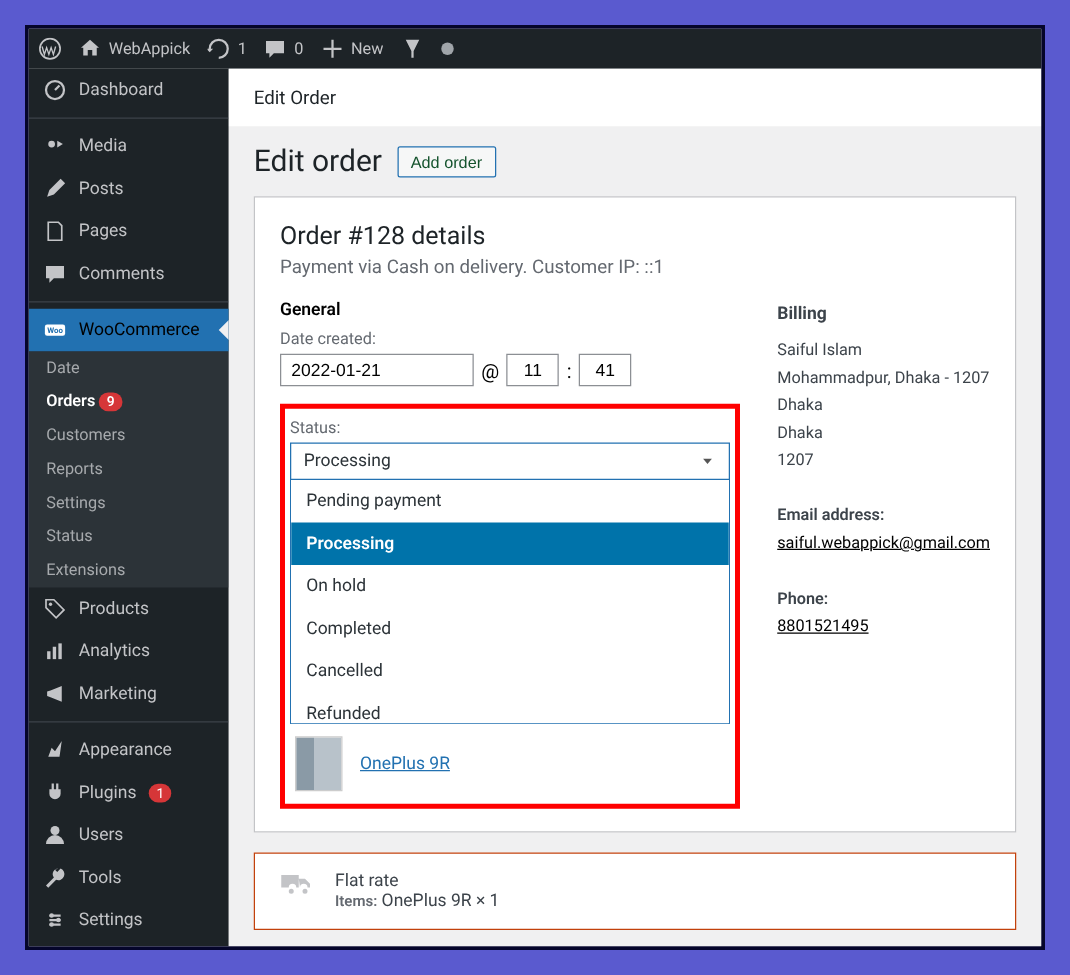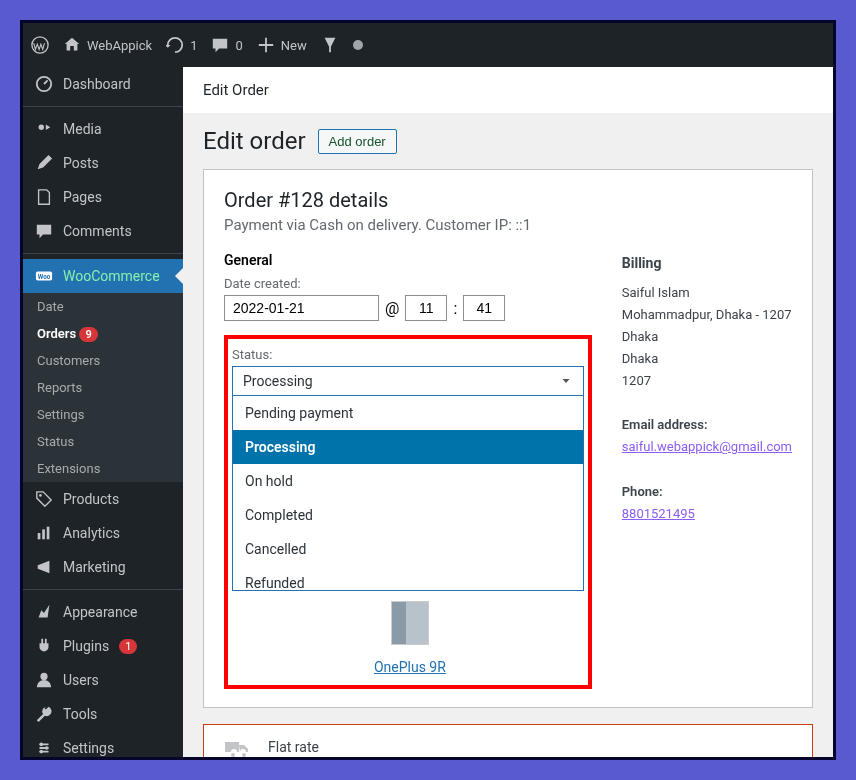--- a/index.html
+++ b/index.html
@@ -1,62 +1,62 @@
 <!DOCTYPE html>
 <html><head>
 <meta charset="utf-8">
 <style>
 * { box-sizing: border-box; margin: 0; padding: 0; }
 body { font-family: -apple-system, BlinkMacSystemFont, "Segoe UI", Roboto, sans-serif; background: #5a5acf; width: 856px; height: 780px; overflow: hidden; }
 .frame { position: absolute; top: 20px; left: 20px; width: 816px; height: 740px; background: #f0f0f1; border: 3px solid #05052b; overflow: hidden; }
-.adminbar { background: #1d2327; height: 44px; display: flex; align-items: center; padding: 0 8px; gap: 14px; color: #c3c4c7; font-size: 13px; }
+.adminbar { background: #1d2327; height: 32px; display: flex; align-items: center; padding: 0 8px; gap: 14px; color: #c3c4c7; font-size: 13px; }
 .adminbar .item { display: flex; align-items: center; gap: 6px; cursor: pointer; }
 .adminbar svg { width: 18px; height: 18px; fill: #c3c4c7; }
 .adminbar .dot { width: 10px; height: 10px; background: #a0a5aa; border-radius: 50%; }
 .layout { display: flex; height: calc(100% - 32px); }
 .sidebar { width: 160px; background: #1d2327; color: #c3c4c7; font-size: 14px; overflow: hidden; }
 .sidebar .mi { display: flex; align-items: center; gap: 10px; padding: 8px 12px; cursor: pointer; }
-.sidebar .mi.active { background: #2271b1; color: #86efac; position: relative; }
+.sidebar .mi.active { background: #2271b1; color: #000000; position: relative; }
 .sidebar .mi.active::after { content: ""; position: absolute; right: 0; top: 50%; transform: translateY(-50%); border: 8px solid transparent; border-right-color: #f0f0f1; }
 .sidebar .mi svg { width: 18px; height: 18px; fill: currentColor; flex-shrink: 0; }
 .sidebar .sep { height: 6px; border-top: 1px solid #3c434a; margin: 5px 0 0; }
 .sidebar .sub { background: #2c3338; font-size: 13px; }
 .sidebar .sub .si { padding: 6px 14px; cursor: pointer; color: #a7aaad; }
 .sidebar .sub .si.active { font-weight: 600; color: #fff; }
 .sidebar .badge { background: #d63638; color: #fff; border-radius: 9px; font-size: 11px; padding: 1px 6px; min-width: 18px; text-align: center; }
 .main { flex: 1; background: #f0f0f1; overflow: hidden; }
 .tabrow { background: #fff; padding: 14px 20px; font-size: 15px; color: #1d2327; }
 .pagehead { padding: 14px 20px; display: flex; align-items: center; gap: 12px; }
 .pagehead h1 { font-size: 24px; font-weight: 400; color: #1d2327; }
 .pagehead .btn { border: 1px solid #2271b1; color: #14532d; background: #f6f7f7; padding: 4px 10px; font-size: 13px; cursor: pointer; border-radius: 2px; }
 .panel { background: #fff; margin: 0 20px; padding: 18px 20px; border: 1px solid #c3c4c7; }
 .panel h2 { font-size: 20px; font-weight: 400; color: #1d2327; margin-bottom: 4px; }
 .panel .sub { color: #646970; font-size: 15px; margin-bottom: 18px; }
 .cols { display: flex; gap: 30px; }
 .col-l { width: 400px; }
 .col-r { flex: 1; font-size: 13px; color: #3c434a; line-height: 1.7; }
 .col-r h4 { font-size: 14px; margin-bottom: 6px; }
 .col-r strong { font-weight: 600; }
-.col-r a { color: #8b5cf6; text-decoration: underline; }
+.col-r a { color: #000000; text-decoration: underline; }
 .label { font-size: 13px; color: #646970; margin-bottom: 4px; display: block; }
 .daterow { display: flex; align-items: center; gap: 6px; margin-bottom: 14px; }
 .daterow input { border: 1px solid #8c8f94; padding: 4px 8px; font-size: 14px; }
 .daterow .date { width: 155px; }
 .daterow .tm { width: 42px; text-align: center; }
 .highlight { border: 4px solid #ff0000; padding: 8px 4px 10px; position: relative; }
 .select { position: relative; }
 .select-box { border: 1px solid #2271b1; padding: 6px 10px; font-size: 14px; color: #2c3338; display: flex; justify-content: space-between; align-items: center; cursor: pointer; background: #fff; }
 .select-box svg { width: 14px; height: 14px; }
 .dropdown { border: 1px solid #2271b1; border-top: none; background: #fff; max-height: 195px; overflow-y: scroll; }
 .dropdown::-webkit-scrollbar { width: 16px; }
 .dropdown::-webkit-scrollbar-track { background: #f0f0f0; }
 .dropdown::-webkit-scrollbar-thumb { background: #c0c0c0; }
 .dropdown .opt { padding: 9px 12px; font-size: 14px; color: #2c3338; cursor: pointer; }
 .dropdown .opt.sel { background: #0073aa; color: #fff; font-weight: 600; }
-.prodrow { display: flex; align-items: center; gap: 14px; margin-top: 10px; padding-left: 4px; flex-direction: column; }
+.prodrow { display: flex; align-items: center; gap: 14px; margin-top: 10px; padding-left: 4px; }
 .thumb { width: 38px; height: 44px; background: linear-gradient(90deg, #8a9aa6 40%, #b8c2ca 40%); border: 1px solid #ccc; }
 .prodrow a { color: #2271b1; text-decoration: underline; font-size: 14px; }
 .ship { background: #fff; margin: 16px 20px 0; border: 1px solid #c2410c; padding: 14px 20px; display: flex; gap: 18px; align-items: flex-start; font-size: 14px; color: #3c434a; }
 .ship svg { width: 26px; height: 20px; fill: #c3c4c7; }
 .ship .info strong { font-weight: 600; color: #646970; font-size: 12px; }
 h4.sec { font-size: 14px; font-weight: 600; margin-bottom: 8px; }
 </style>
 </head>
 <body>
 

